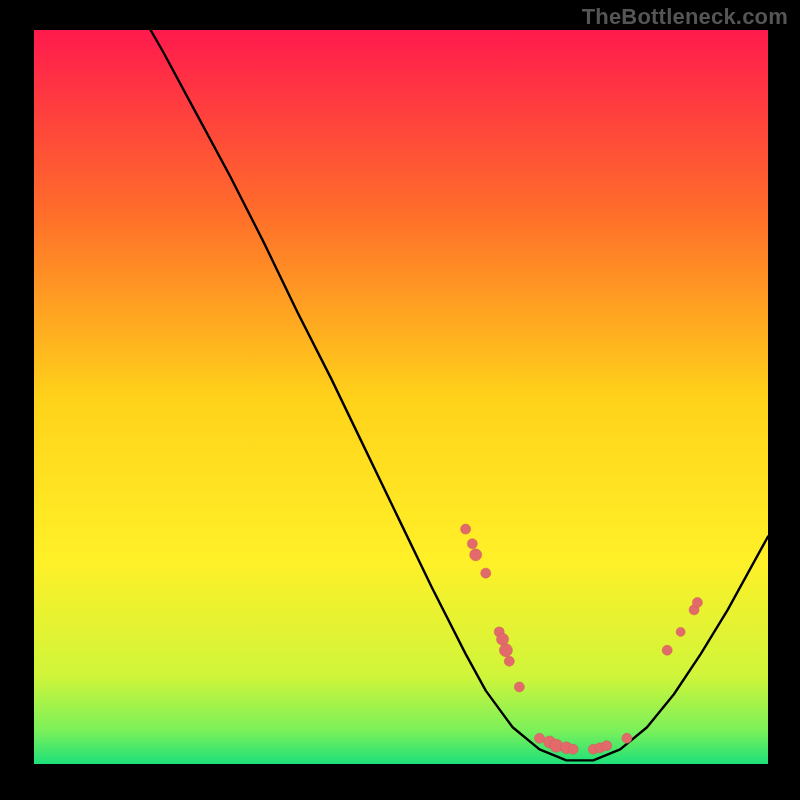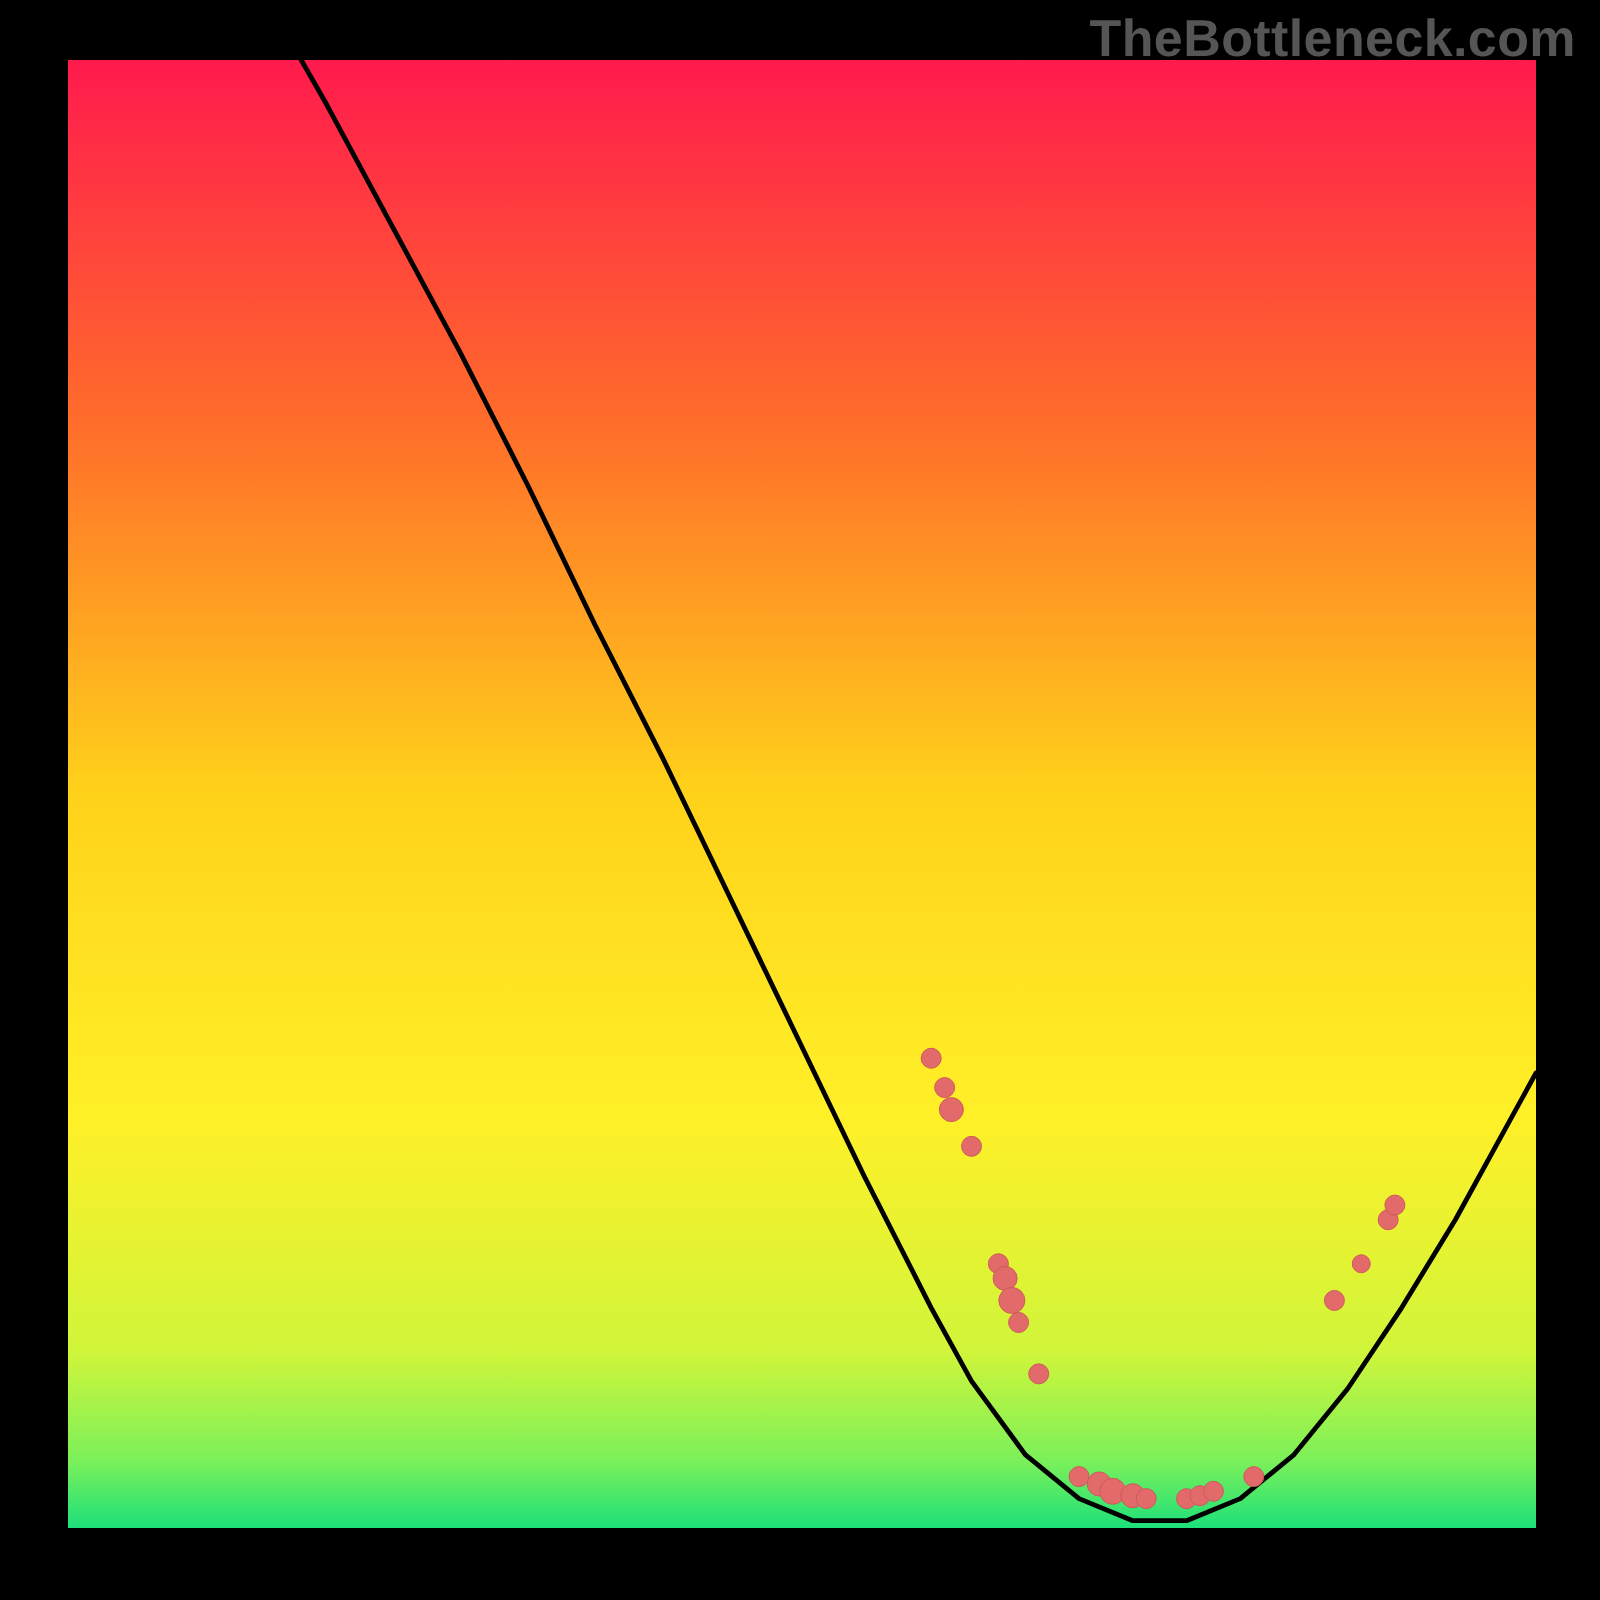--- a/index.html
+++ b/index.html
@@ -15,21 +15,21 @@
     width: 800px;
     height: 800px;
     background: #000000;
   }
   .attribution {
     position: absolute;
     top: 4px;
     right: 12px;
     color: #555555;
     font-family: Arial, Helvetica, sans-serif;
-    font-size: 26px;
+    font-size: 22px;
     font-weight: bold;
     letter-spacing: 0.2px;
     user-select: none;
   }
   .plot-area {
     position: absolute;
     left: 34px;
     top: 30px;
     width: 734px;
     height: 734px;

